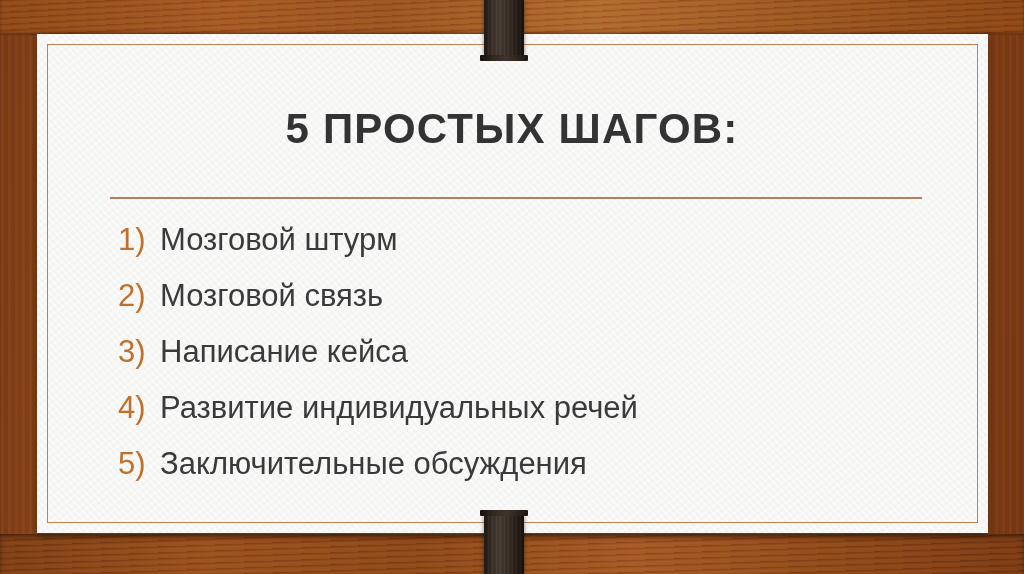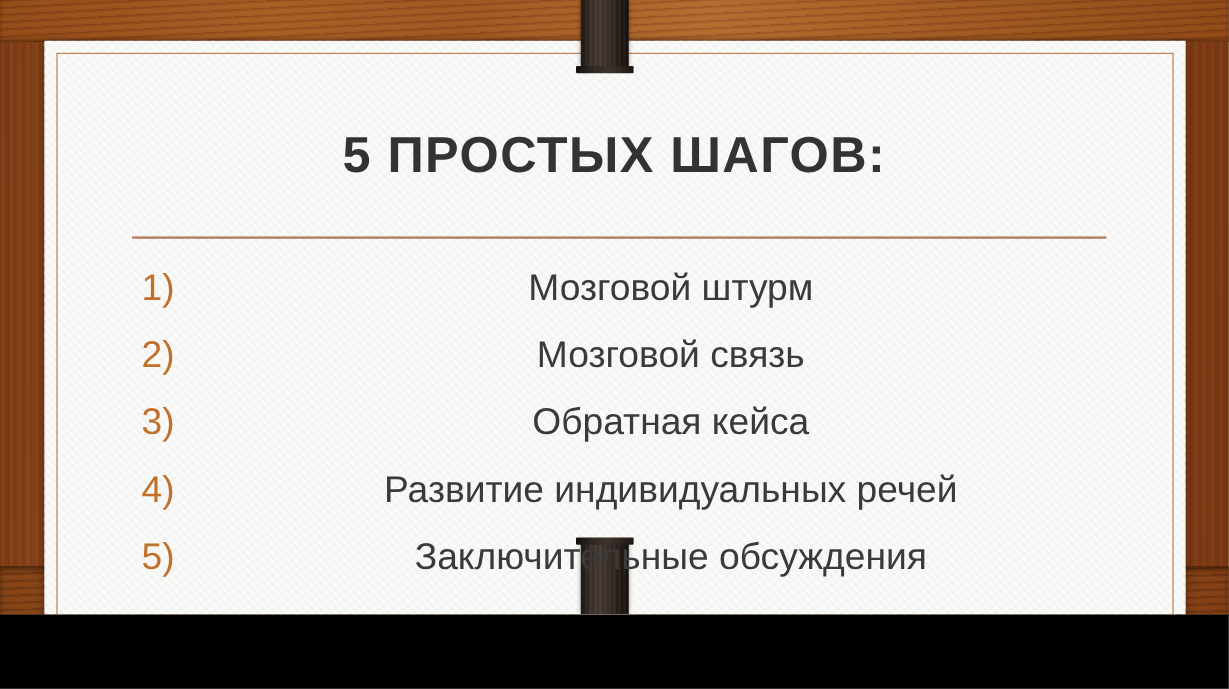--- a/index.html
+++ b/index.html
@@ -4,21 +4,21 @@
 <style>
   html, body {
     margin: 0;
     padding: 0;
     background: #000;
   }
 
   .slide {
     position: relative;
     width: 1024px;
-    height: 512px;
+    height: 574px;
     overflow: hidden;
     font-family: "Liberation Sans", sans-serif;
     background-color: #fef9c3;
   }
 
   
   .wood {
     position: absolute;
     inset: 0;
     background-color: #8f4d20;
@@ -214,21 +214,20 @@
 
   .step-num {
     color: #c0702a;
     flex: 0 0 auto;
     min-width: 42px;
     font-size: 31px;
   }
 
   .step-text {
     flex: 1 1 auto;
-    text-align: center;
   }
 </style>
 </head>
 <body>
 
 <div class="slide">
 
   <div class="wood"></div>
   <div class="wood-band-top"></div>
   <div class="wood-band-bottom"></div>
@@ -258,21 +257,21 @@
         <span class="step-text">Мозговой штурм</span>
       </li>
 
       <li class="step-item">
         <span class="step-num">2)</span>
         <span class="step-text">Мозговой связь</span>
       </li>
 
       <li class="step-item">
         <span class="step-num">3)</span>
-        <span class="step-text">Обратная кейса</span>
+        <span class="step-text">Написание кейса</span>
       </li>
 
       <li class="step-item">
         <span class="step-num">4)</span>
         <span class="step-text">Развитие индивидуальных речей</span>
       </li>
 
       <li class="step-item">
         <span class="step-num">5)</span>
         <span class="step-text">Заключительные обсуждения</span>

